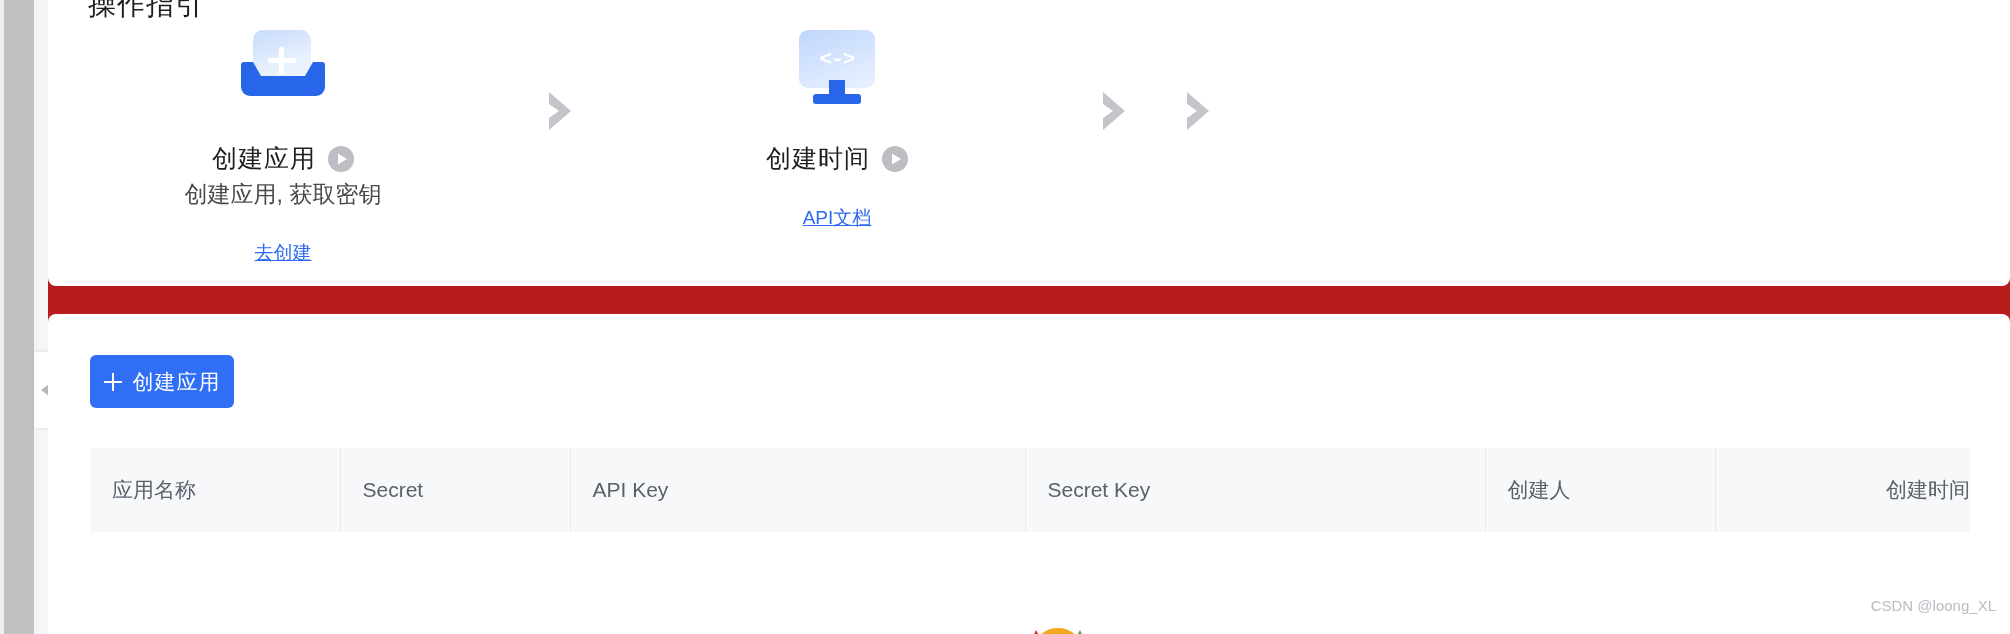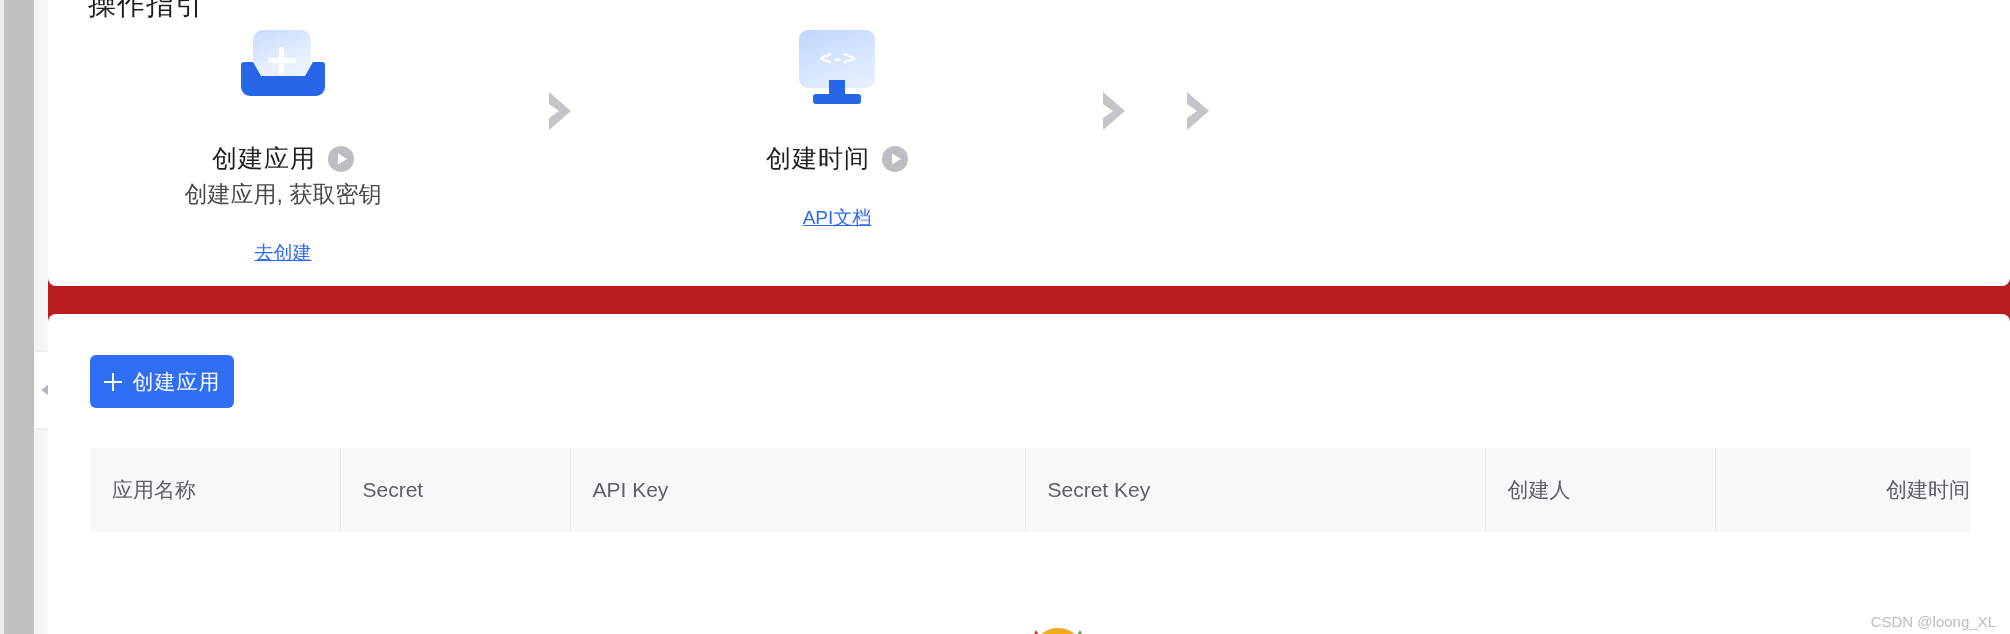--- a/index.html
+++ b/index.html
@@ -291,21 +291,21 @@
     text-align: left;
     padding: 28px 0 28px 22px;
     border-right: 1px solid #e8eaee;
     white-space: nowrap;
   }
   .table thead th:last-child { border-right: none; text-align: right; }
 
   .watermark {
     position: absolute;
     right: 14px;
-    bottom: 4px;
+    bottom: 20px;
     font-size: 15px;
     color: #b9bcc2;
     white-space: nowrap;
   }
   .lemon {
     position: absolute;
     left: 1022px;
     top: 600px;
     width: 72px;
     height: 52px;

